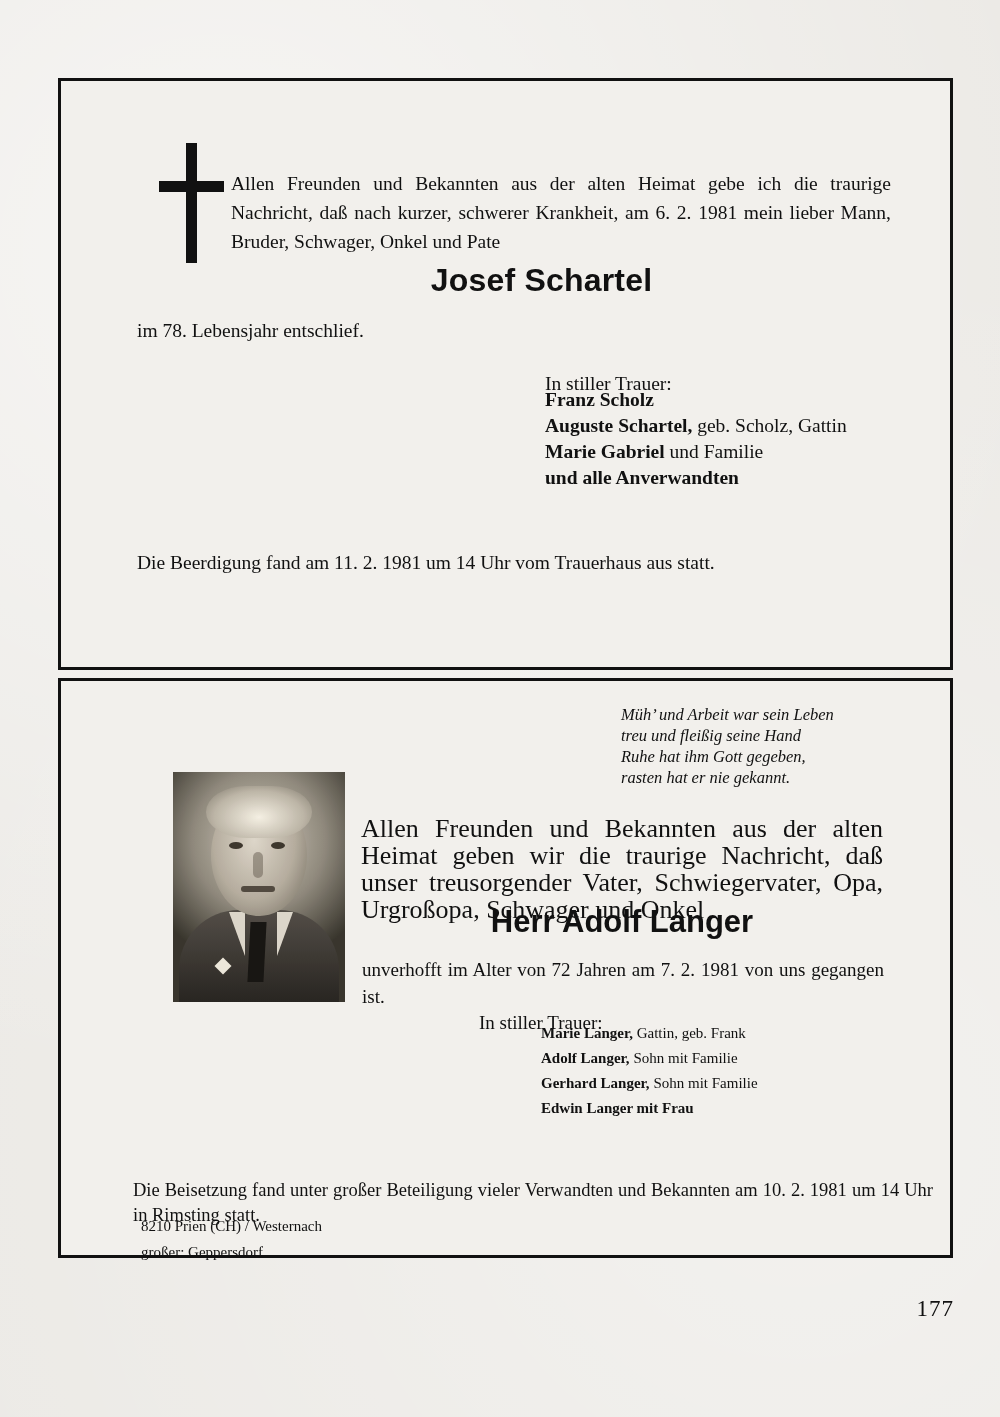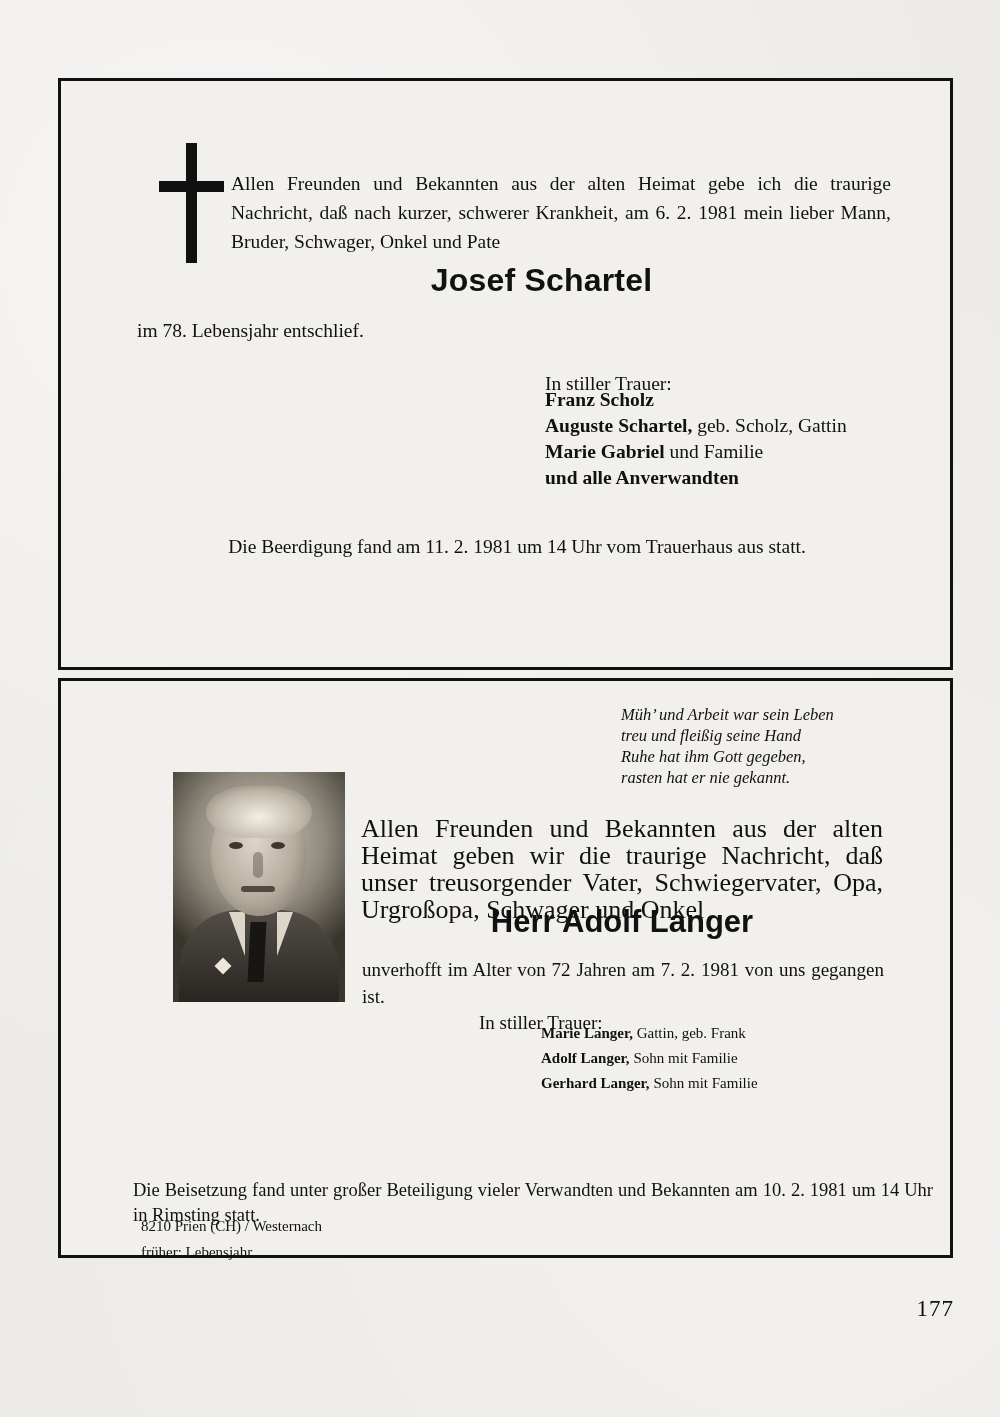--- a/index.html
+++ b/index.html
@@ -97,21 +97,21 @@
     letter-spacing: 0.2px;
     margin-left: 36px;
   }
   .line-left {
     position: absolute;
     left: 76px;
     font-size: 19.5px;
     line-height: 27px;
   }
   .age-line { top: 216px; }
-  .burial-line { top: 432px; width: 760px; text-align: center; }
+  .burial-line { top: 448px; width: 760px; }
   .addr-block { top: 482px; line-height: 26px; }
 
   .trauer-head {
     position: absolute;
     left: 484px;
     top: 272px;
     font-size: 19.5px;
   }
   .mourners {
     position: absolute;
@@ -382,24 +382,25 @@
     <h1 class="name-main2">Herr Adolf Langer</h1>
 
     <p class="sub2">unverhofft im Alter von 72 Jahren am 7. 2. 1981 von uns gegangen ist.</p>
 
     <p class="trauer-head2">In stiller Trauer:</p>
 
     <div class="mourners2">
       <div><b>Marie Langer,</b><span> Gattin, geb. Frank</span></div>
       <div><b>Adolf Langer,</b><span> Sohn mit Familie</span></div>
       <div><b>Gerhard Langer,</b><span> Sohn mit Familie</span></div>
+      <div><b>Edwin Langer mit Frau</b><span></span></div>
     </div>
 
     <p class="burial2">Die Beisetzung fand unter großer Beteiligung vieler Verwandten und Bekannten am 10. 2. 1981 um 14 Uhr in Rimsting statt.</p>
 
     <div class="addr2">
       <div>8210 Prien (CH) / Westernach</div>
-      <div>früher: Lebensjahr</div>
+      <div>großer: Geppersdorf</div>
     </div>
   </section>
 
   <div class="page-number">177</div>
 </div>
 
 </body></html>

